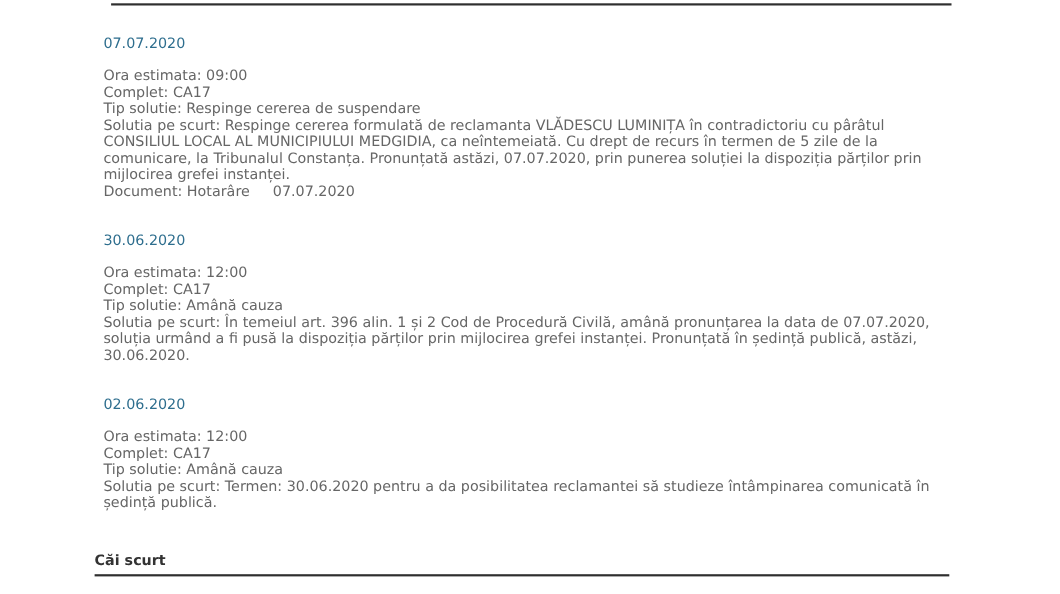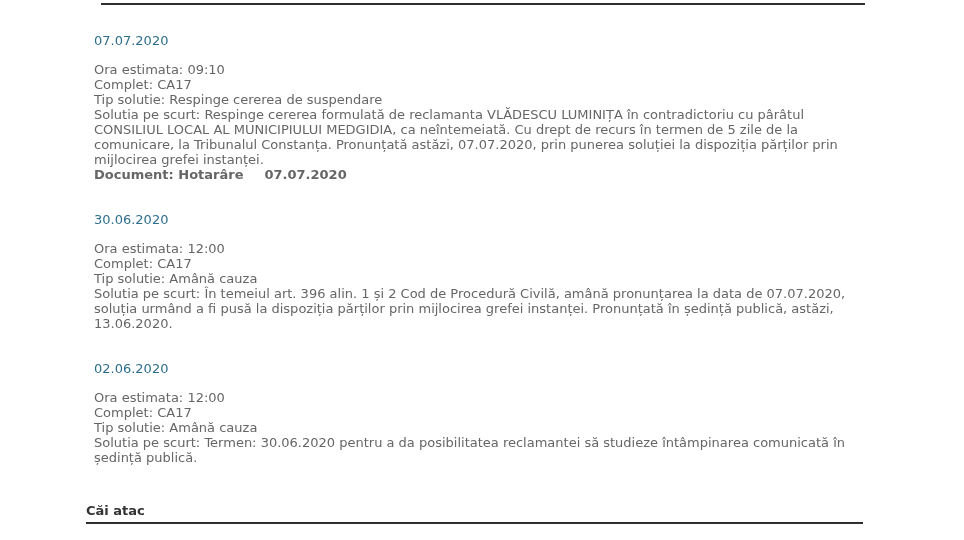--- a/index.html
+++ b/index.html
@@ -37,21 +37,20 @@
     cursor: pointer;
   }
   .detail-line {
     line-height: 15px;
   }
   .solution {
     line-height: 15px;
   }
   .doc-line {
     line-height: 15px;
-    font-weight: bold;
   }
   .doc-date {
     display: inline-block;
     margin-left: 21px;
   }
   .cai-atac {
     position: absolute;
     left: 86px;
     top: 503px;
     width: 777px;
@@ -69,41 +68,41 @@
 </style>
 </head>
 <body style="background: rgb(255, 255, 255);">
 
 <div class="top-rule"></div>
 
 <div class="content">
 
   <div class="hearing">
     <div class="hearing-date">07.07.2020</div>
-    <div class="detail-line"><span>Ora estimata:</span> <span>09:10</span></div>
+    <div class="detail-line"><span>Ora estimata:</span> <span>09:00</span></div>
     <div class="detail-line"><span>Complet:</span> <span>CA17</span></div>
     <div class="detail-line"><span>Tip solutie:</span> <span>Respinge cererea de suspendare</span></div>
     <div class="solution"><span>Solutia pe scurt:</span> <span>Respinge cererea formulată de reclamanta VLĂDESCU LUMINIȚA în contradictoriu cu pârâtul CONSILIUL LOCAL AL MUNICIPIULUI MEDGIDIA, ca neîntemeiată. Cu drept de recurs în termen de 5 zile de la comunicare, la Tribunalul Constanța. Pronunțată astăzi, 07.07.2020, prin punerea soluției la dispoziția părților prin mijlocirea grefei instanței.</span></div>
     <div class="doc-line"><span>Document:</span> <span>Hotarâre</span><span class="doc-date">07.07.2020</span></div>
   </div>
 
   <div class="hearing">
     <div class="hearing-date">30.06.2020</div>
     <div class="detail-line"><span>Ora estimata:</span> <span>12:00</span></div>
     <div class="detail-line"><span>Complet:</span> <span>CA17</span></div>
     <div class="detail-line"><span>Tip solutie:</span> <span>Amână cauza</span></div>
-    <div class="solution"><span>Solutia pe scurt:</span> <span>În temeiul art. 396 alin. 1 și 2 Cod de Procedură Civilă, amână pronunțarea la data de 07.07.2020, soluția urmând a fi pusă la dispoziția părților prin mijlocirea grefei instanței. Pronunțată în ședință publică, astăzi, 13.06.2020.</span></div>
+    <div class="solution"><span>Solutia pe scurt:</span> <span>În temeiul art. 396 alin. 1 și 2 Cod de Procedură Civilă, amână pronunțarea la data de 07.07.2020, soluția urmând a fi pusă la dispoziția părților prin mijlocirea grefei instanței. Pronunțată în ședință publică, astăzi, 30.06.2020.</span></div>
   </div>
 
   <div class="hearing">
     <div class="hearing-date">02.06.2020</div>
     <div class="detail-line"><span>Ora estimata:</span> <span>12:00</span></div>
     <div class="detail-line"><span>Complet:</span> <span>CA17</span></div>
     <div class="detail-line"><span>Tip solutie:</span> <span>Amână cauza</span></div>
     <div class="solution"><span>Solutia pe scurt:</span> <span>Termen: 30.06.2020 pentru a da posibilitatea reclamantei să studieze întâmpinarea comunicată în ședință publică.</span></div>
   </div>
 
 </div>
 
 <div class="cai-atac">
-  <div class="cai-atac-title">Căi atac</div>
+  <div class="cai-atac-title">Căi scurt</div>
   <div class="cai-atac-rule"></div>
 </div>
 
 </body></html>

